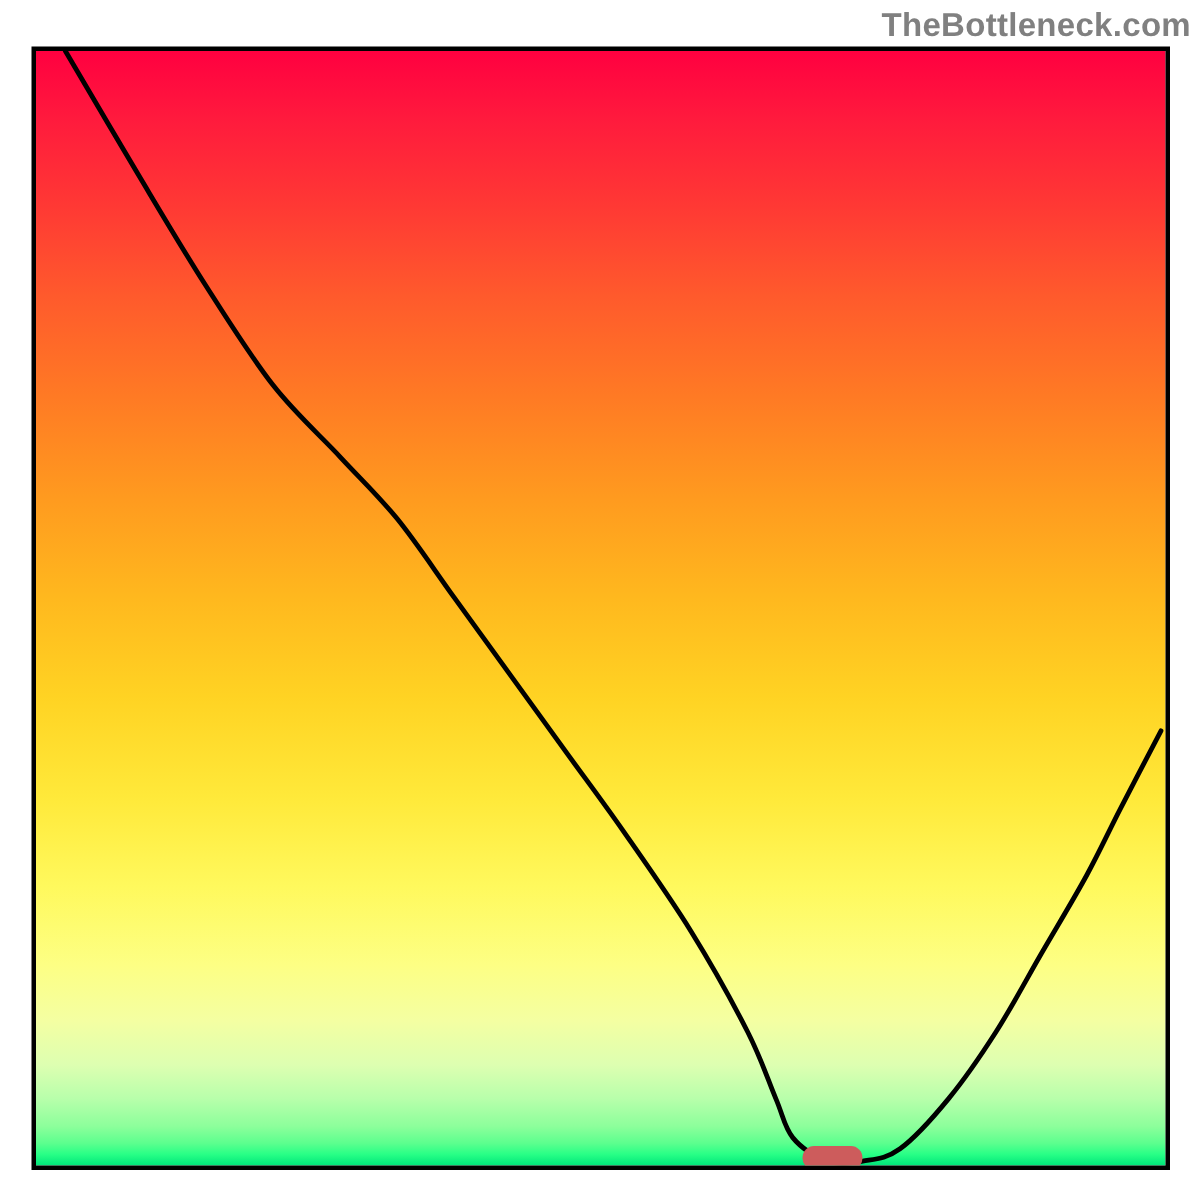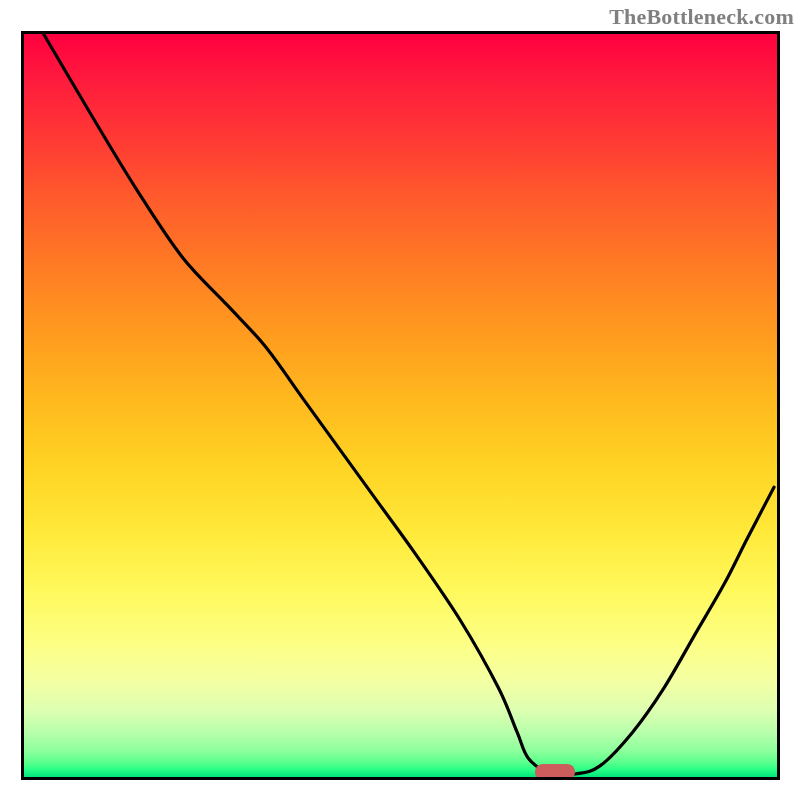--- a/index.html
+++ b/index.html
@@ -5,21 +5,21 @@
   * { margin: 0; padding: 0; box-sizing: border-box; }
   html, body { width: 800px; height: 800px; background: #fff; overflow: hidden; }
   .frame {
     position: absolute;
     left: 0; top: 0; width: 800px; height: 800px;
   }
   .watermark {
     position: absolute;
     top: 4px;
     right: 6px;
-    font-family: Liberation Serif, serif;
+    font-family: Liberation Sans, sans-serif;
     font-size: 22px;
     font-weight: 700;
     color: #808080;
     letter-spacing: 0.2px;
   }
   .plot-area {
     position: absolute;
     left: 21px;
     top: 31px;
     width: 759px;   

